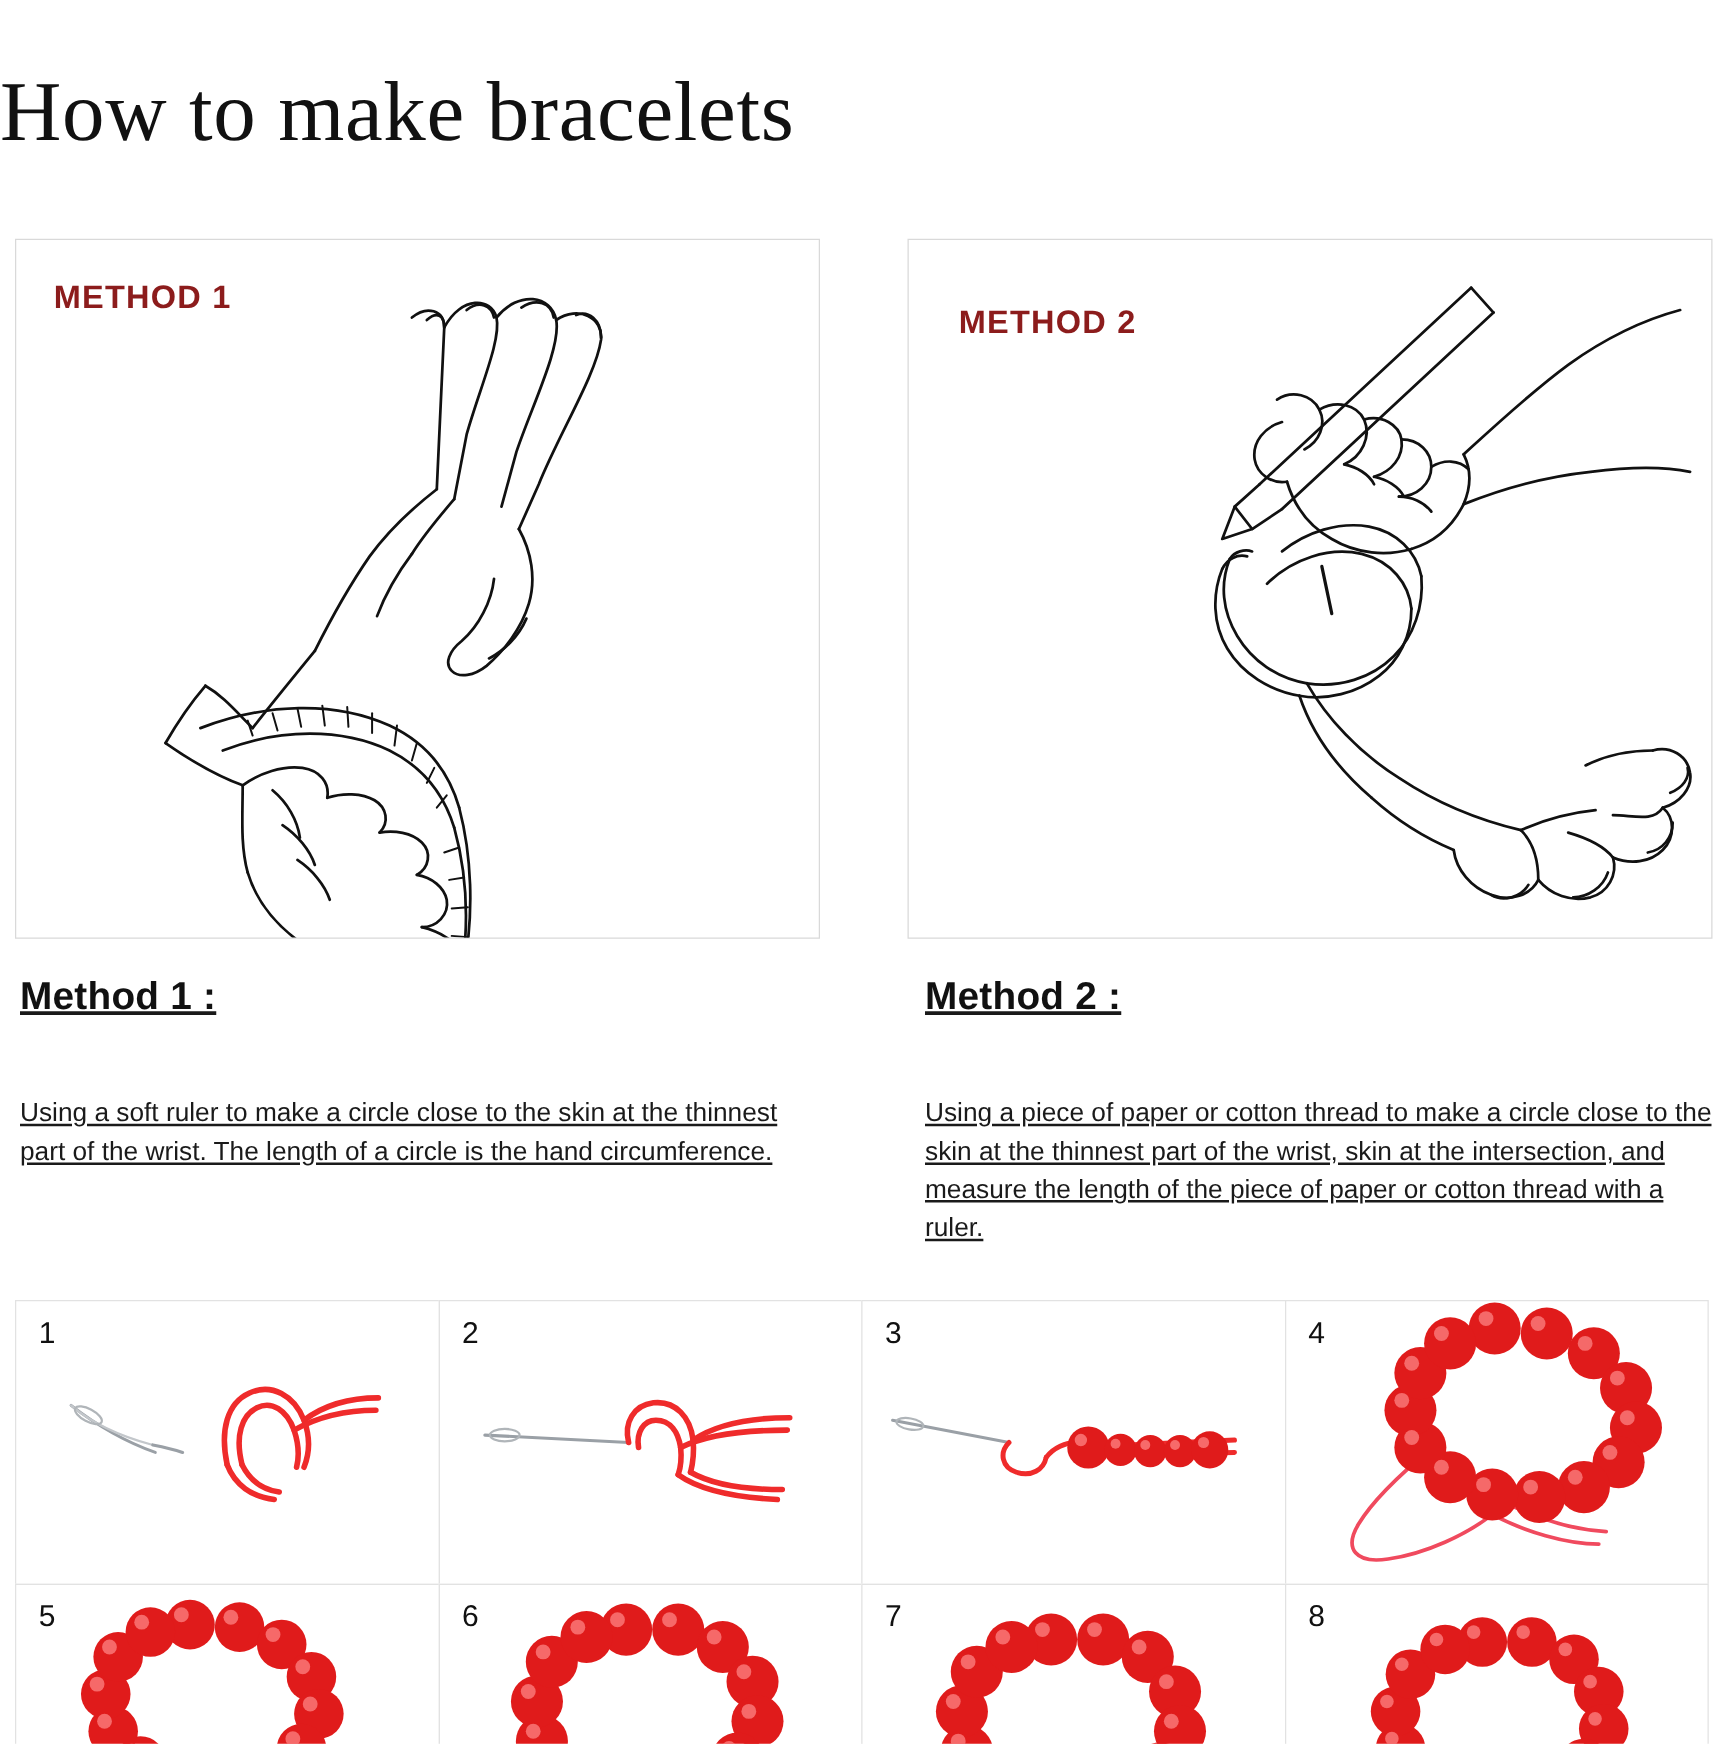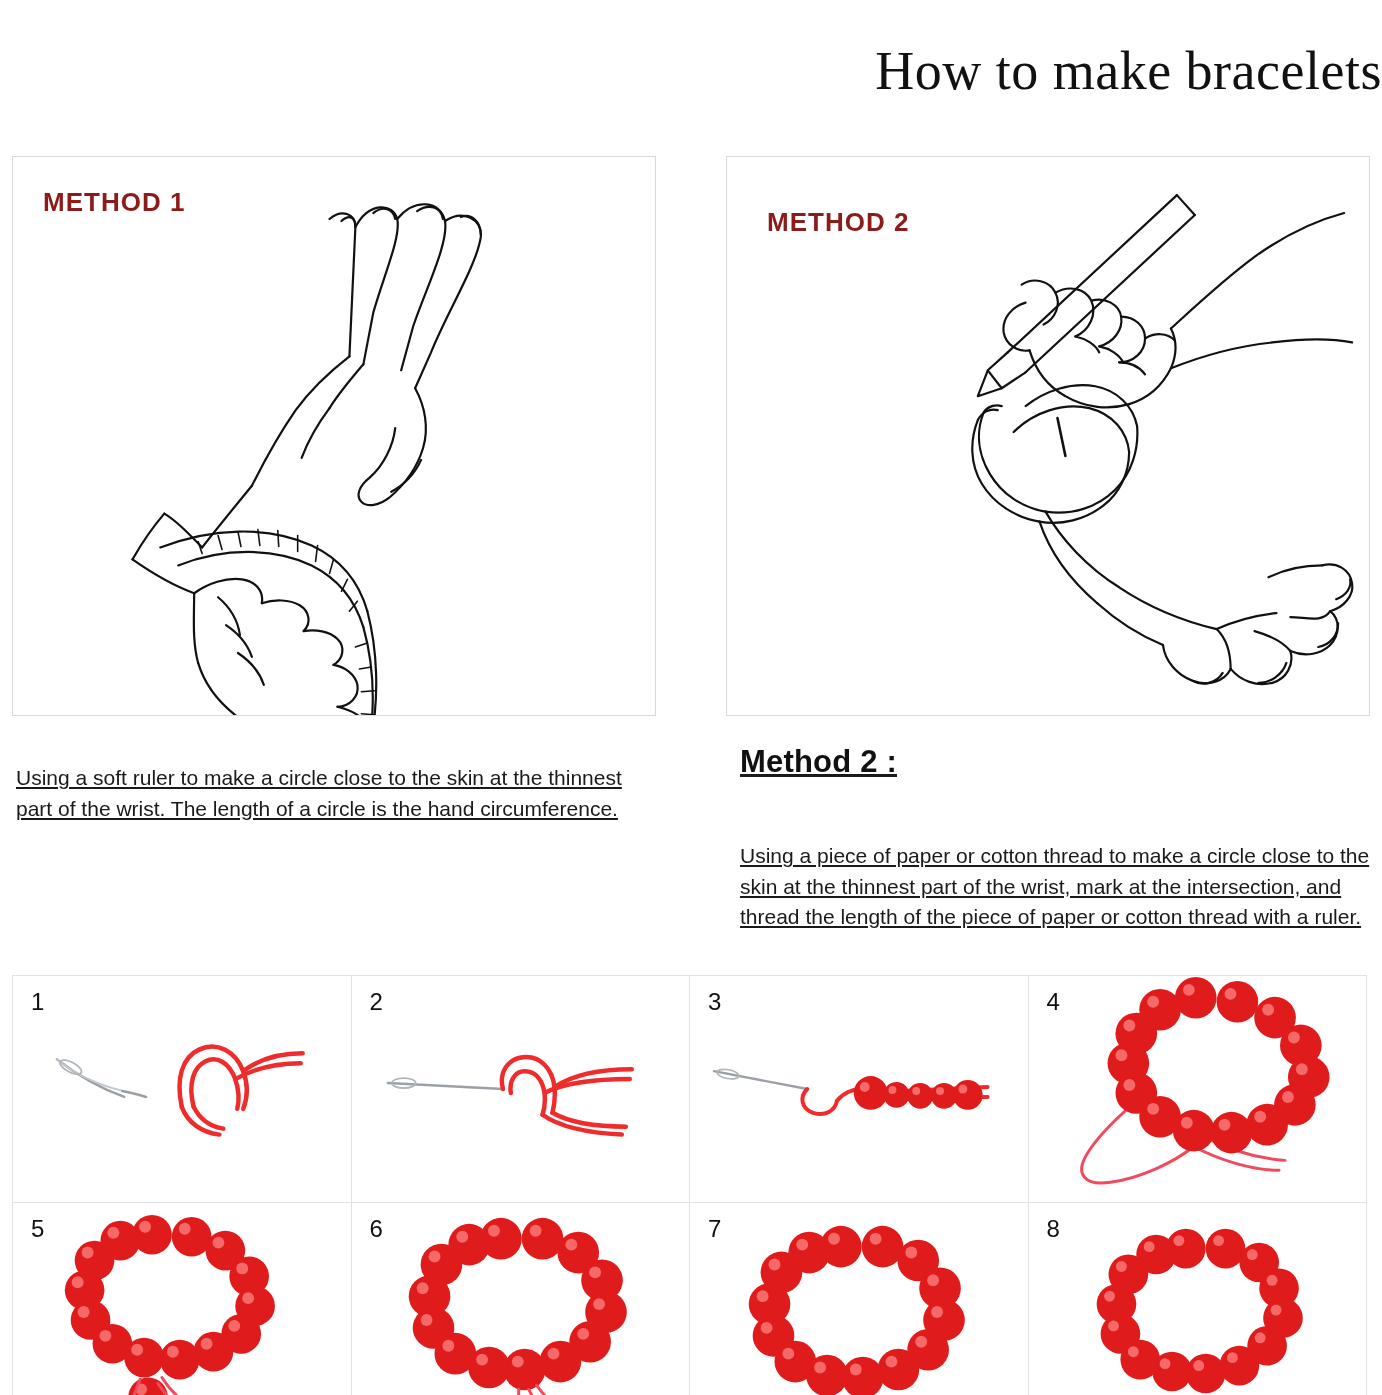--- a/index.html
+++ b/index.html
@@ -16,23 +16,23 @@
     overflow: hidden;
   }
   .page {
     width: 1382px;
     height: 1395px;
     position: relative;
     background: #fff;
   }
   
   .title {
-    text-align: right;
+    text-align: left;
     font-family: "Liberation Serif", serif;
-    font-size: 54px;
+    font-size: 68px;
     font-weight: 400;
     color: #111;
     letter-spacing: 0.5px;
     padding-top: 4px;
     line-height: 1.15;
   }
   
   .methods {
     display: flex;
     gap: 70px;
@@ -189,20 +189,21 @@
             <path d="M356 488 L344 492" stroke-width="1.6"></path>
             <path d="M360 512 L348 514" stroke-width="1.6"></path>
             <path d="M363 536 L350 537" stroke-width="1.6"></path>
             <path d="M363 560 L350 559" stroke-width="1.6"></path>
             <path d="M360 584 L348 581" stroke-width="1.6"></path>
             <path d="M354 608 L342 604" stroke-width="1.6"></path>
             <path d="M346 630 L335 625" stroke-width="1.6"></path>
           </svg>
         </div>
       </div>
+      <div class="method-heading">Method 1 :</div>
       <div class="method-body">Using a soft ruler to make a circle close to the skin at the thinnest part of the wrist. The length of a circle is the hand circumference.</div>
     </div>
 
     <div class="method-col method-2">
       <div class="method-figure">
         <div class="method-label">METHOD 2</div>
         <div class="drawing">
           <svg viewBox="0 0 645 560" xmlns="http://www.w3.org/2000/svg" fill="none" stroke="#111" stroke-width="2.2" stroke-linecap="round" stroke-linejoin="round">
 
             <path d="M282 196 L452 38"></path>
@@ -251,21 +252,21 @@
             <path d="M492 474 C510 466 532 460 552 458"></path>
 
             <path d="M468 526 C478 532 492 528 498 518"></path>
             <path d="M534 528 C546 528 558 520 562 508"></path>
             <path d="M594 492 C606 490 614 480 614 468"></path>
             <path d="M612 444 C622 440 628 432 626 424"></path>
           </svg>
         </div>
       </div>
       <div class="method-heading">Method 2 :</div>
-      <div class="method-body">Using a piece of paper or cotton thread to make a circle close to the skin at the thinnest part of the wrist, mark at the intersection, and thread the length of the piece of paper or cotton thread with a ruler.</div>
+      <div class="method-body">Using a piece of paper or cotton thread to make a circle close to the skin at the thinnest part of the wrist, skin at the intersection, and measure the length of the piece of paper or cotton thread with a ruler.</div>
     </div>
 
   </div>
 
   <div class="steps">
 
     <div class="steps-row">
 
       <div class="step-cell">
         <div class="step-num">1</div>

